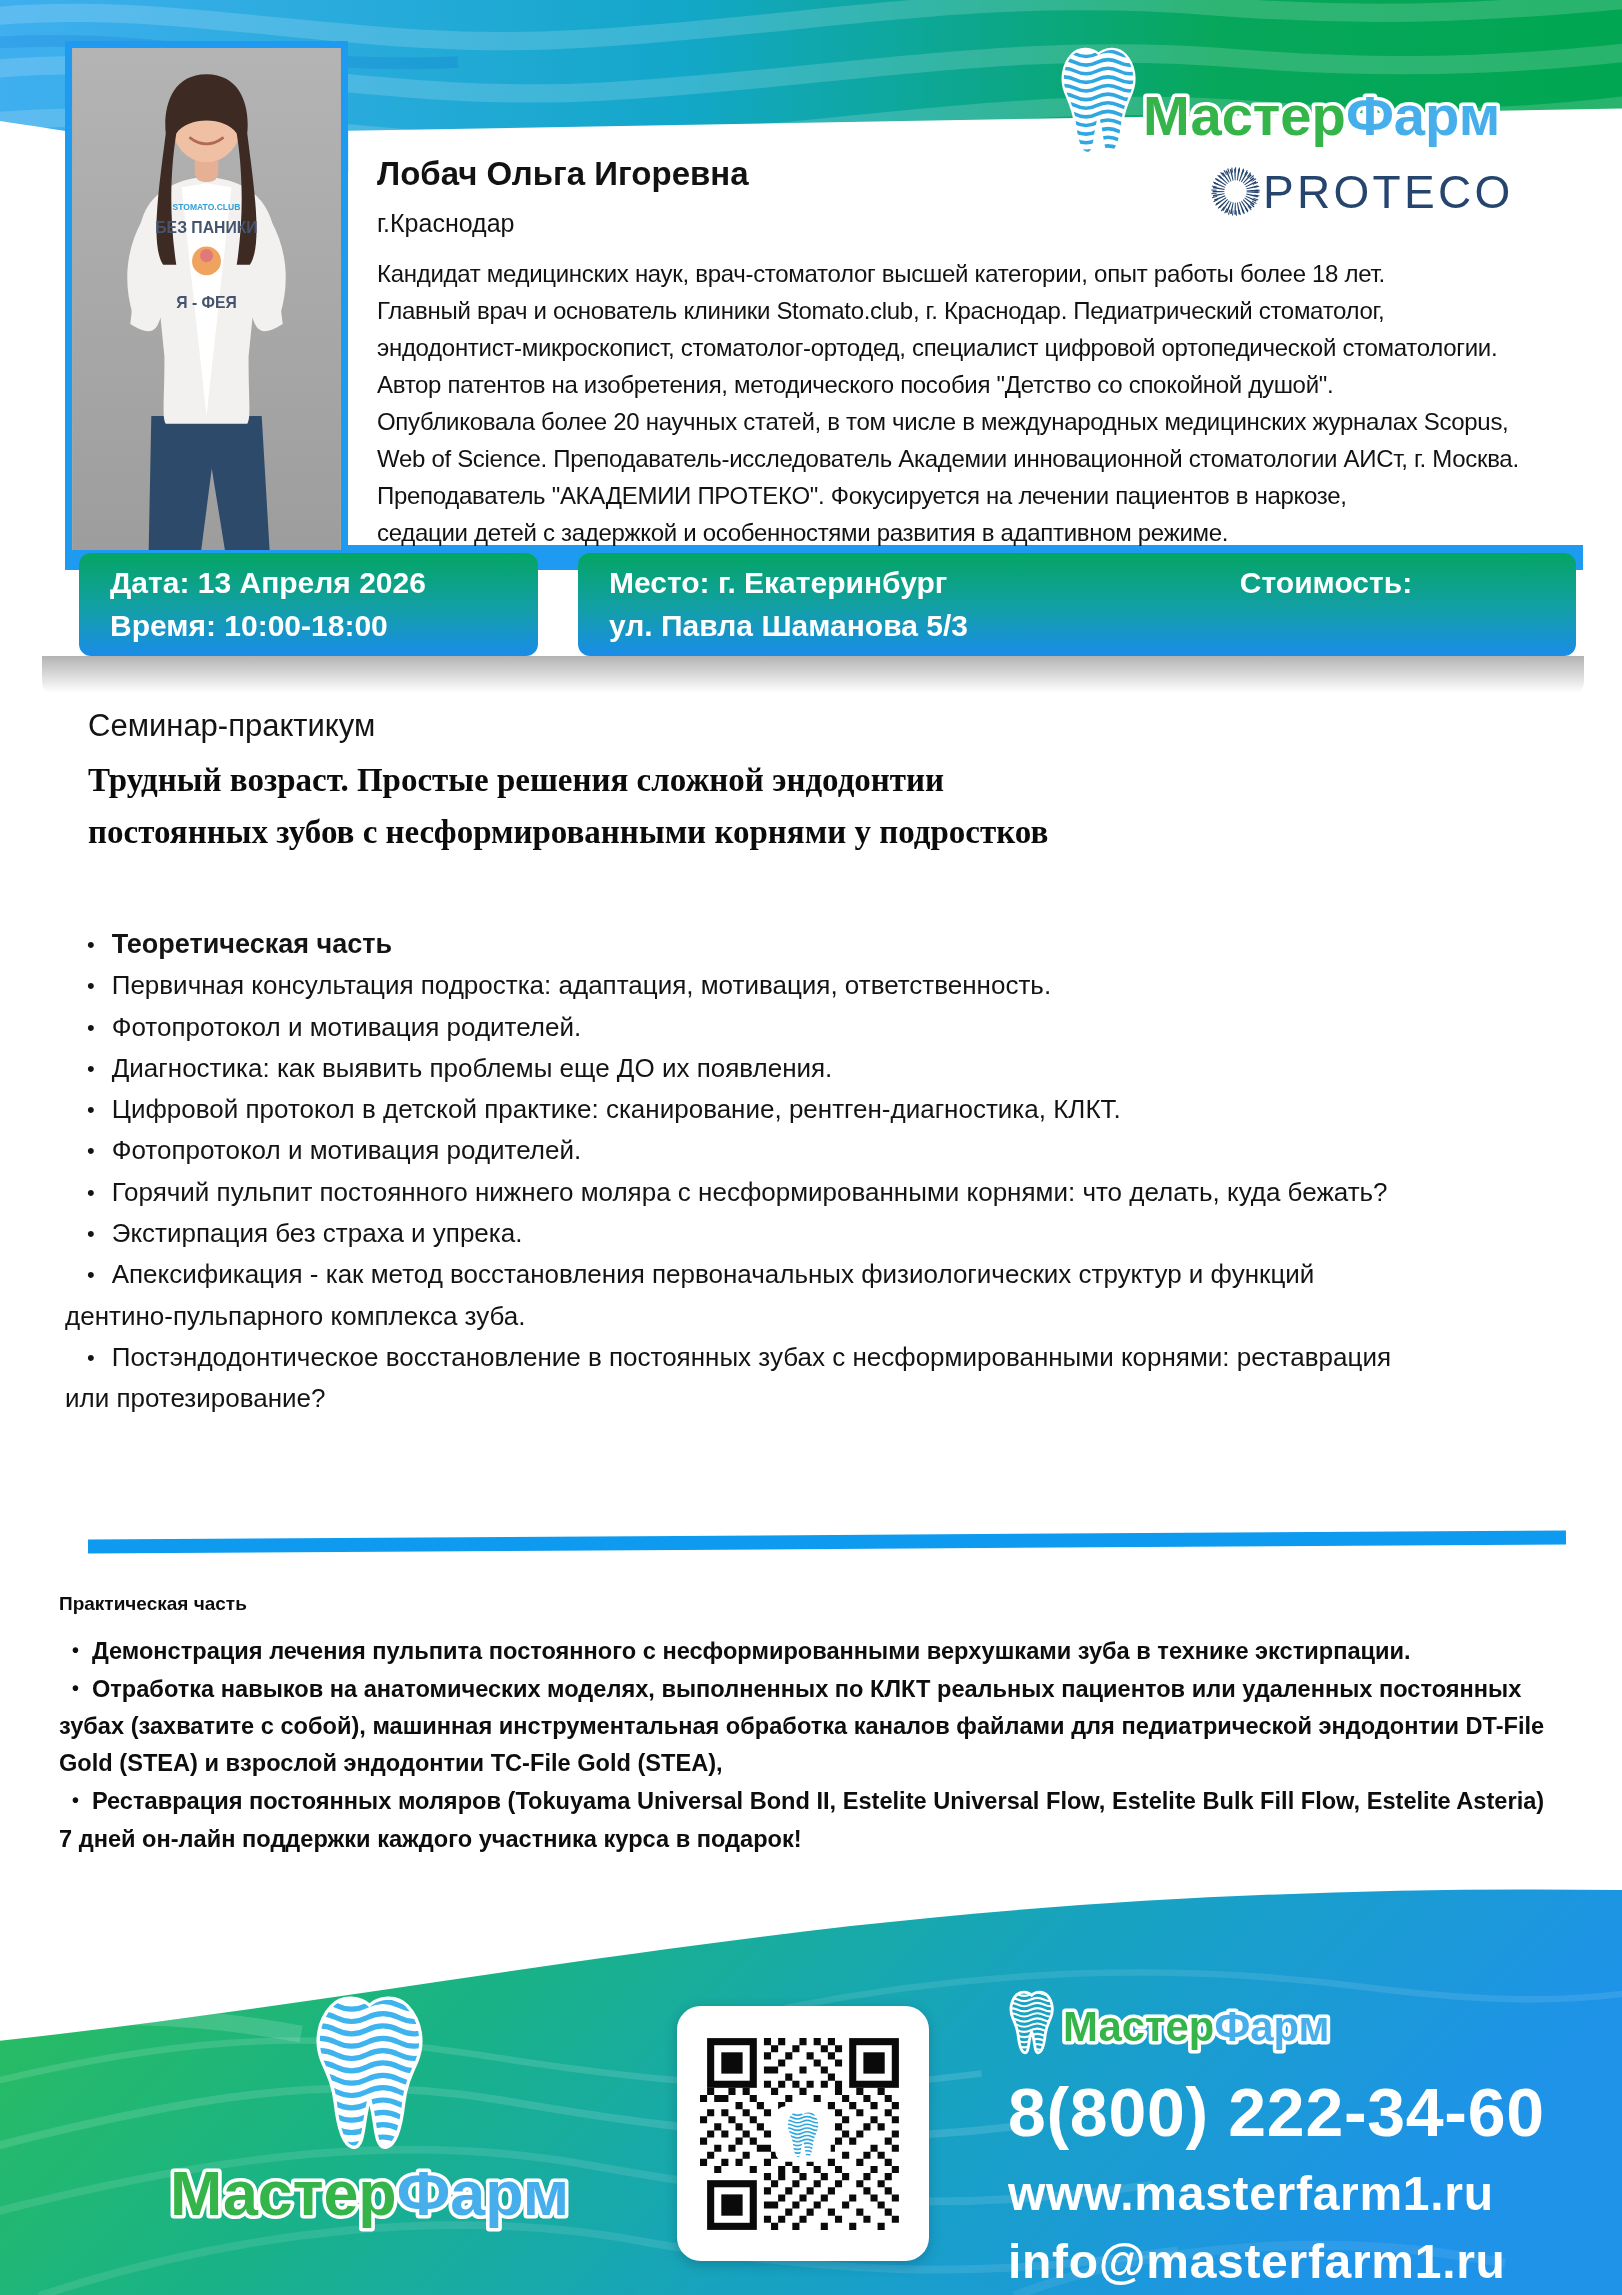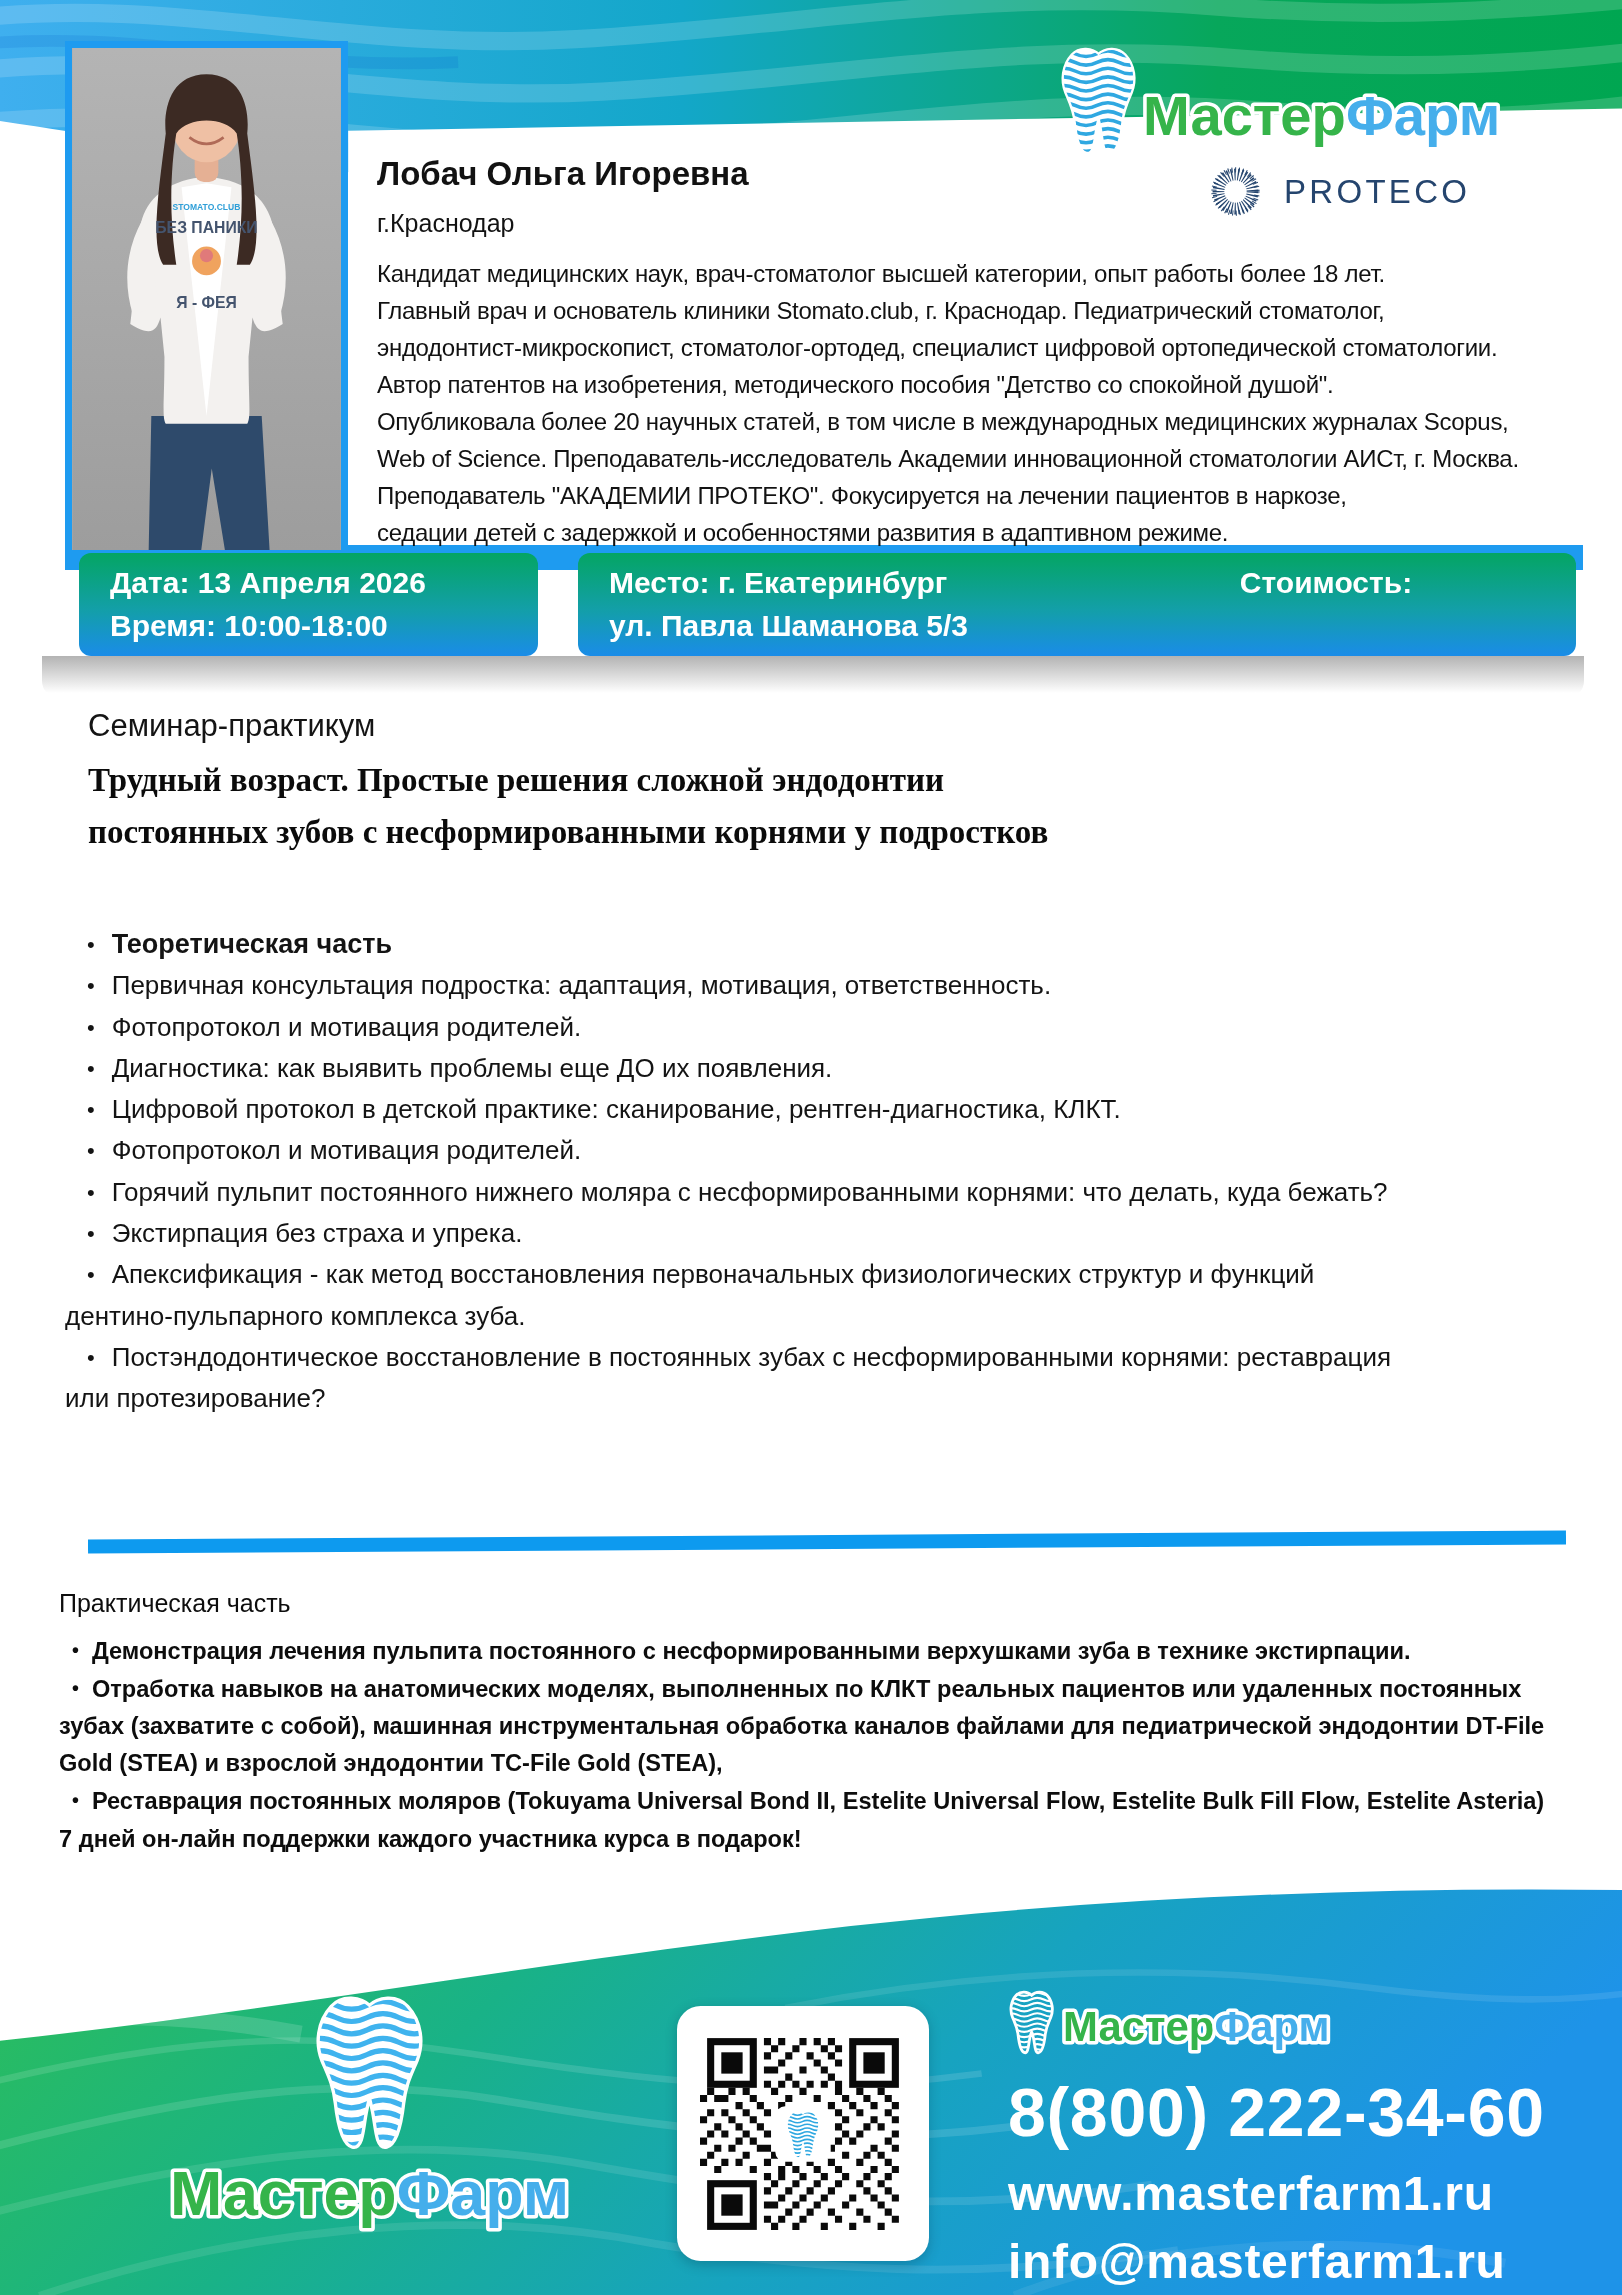--- a/index.html
+++ b/index.html
@@ -14,21 +14,21 @@
     border:7.9px solid #1E9BF0; background:#ACACAC; z-index:3; }
   .photo-frame svg { display:block; width:100%; height:100%; }
 
   .speaker { position:absolute; left:377px; top:155px; width:1214px; z-index:4; color:#121212; }
   .speaker h1 { font-size:33px; font-weight:700; letter-spacing:0; margin-bottom:15.7px; }
   .speaker .city { font-size:25px; margin-bottom:17px; }
   .bio-line { font-size:24px; letter-spacing:-0.3px; line-height:37px; white-space:nowrap; }
 
   .mf-logo-header { position:absolute; left:1059px; top:42px; z-index:4; }
   .proteco { position:absolute; left:1208px; top:164px; z-index:4; display:flex; align-items:center; }
-  .proteco-text { font-size:33px; letter-spacing:3.3px; color:#25456E; font-weight:400; margin-left:21px; }
+  .proteco-text { font-size:46px; letter-spacing:3.3px; color:#25456E; font-weight:400; margin-left:0; }
 
   .blue-strip { position:absolute; left:65px; top:545px; width:1518px; height:25px; background:#1E9BF0; z-index:2; }
 
   .info-box { position:absolute; top:553px; height:103px; border-radius:12px; z-index:3;
     background:linear-gradient(180deg,#04A563 0%, #139FA8 55%, #1A8CE8 100%);
     color:#fff; font-weight:700; font-size:30px; line-height:43px; padding:7.9px 0 0 31px; }
   .info-box.b1 { left:79px;  width:459px; }
   .info-box.b2 { left:578px;  width:520px; }
   .info-box.b3 { left:1076px; width:500px; text-align:center; padding-left:0; }
 
@@ -41,21 +41,21 @@
 
   .theory { position:absolute; left:65px; top:924px; width:1348px; z-index:3; color:#141414; }
   .titem { font-size:26px; line-height:41px; font-weight:400; }
   .titem .blt { display:inline-block; margin:0 17px 0 22px; font-size:22px; vertical-align:1.3px; }
   .titem.head span.tx { font-weight:700; font-size:27px; }
 
   .divider { position:absolute; left:88px; top:1535px; width:1478px; height:13.7px;
     background:#0D9AEF; transform:rotate(-0.35deg); z-index:3; }
 
   .practice { position:absolute; left:59px; top:1586px; width:1505px; z-index:3; color:#0d0d0d; }
-  .practice .phead { font-size:25px; font-weight:400; line-height:35px; margin-bottom:10.5px; }
+  .practice .phead { font-size:19px; font-weight:700; line-height:35px; margin-bottom:10.5px; }
   .pitem { font-size:23.6px; font-weight:700; line-height:37px; }
   .pitem .blt { display:inline-block; margin:0 13px 0 13px; font-size:19.6px; vertical-align:2px; }
   .pbonus { font-size:23.6px; font-weight:700; line-height:37px; margin-top:1.3px; }
 
   .ft-tooth-big { position:absolute; left:313px; top:1994px; width:113px; height:157px; z-index:3;
     color:#3FB3EE; --tooth-fill:#ffffff; }
   .ft-logo-text-big { position:absolute; left:134px; top:2150px; z-index:3; }
   .qr-card { position:absolute; left:677px; top:2006px; width:252px; height:255px; z-index:3;
     background:#ffffff; border-radius:23.6px; display:flex; align-items:center; justify-content:center;
     box-shadow:0 3.9px 11.8px rgba(0,40,60,.25); }

